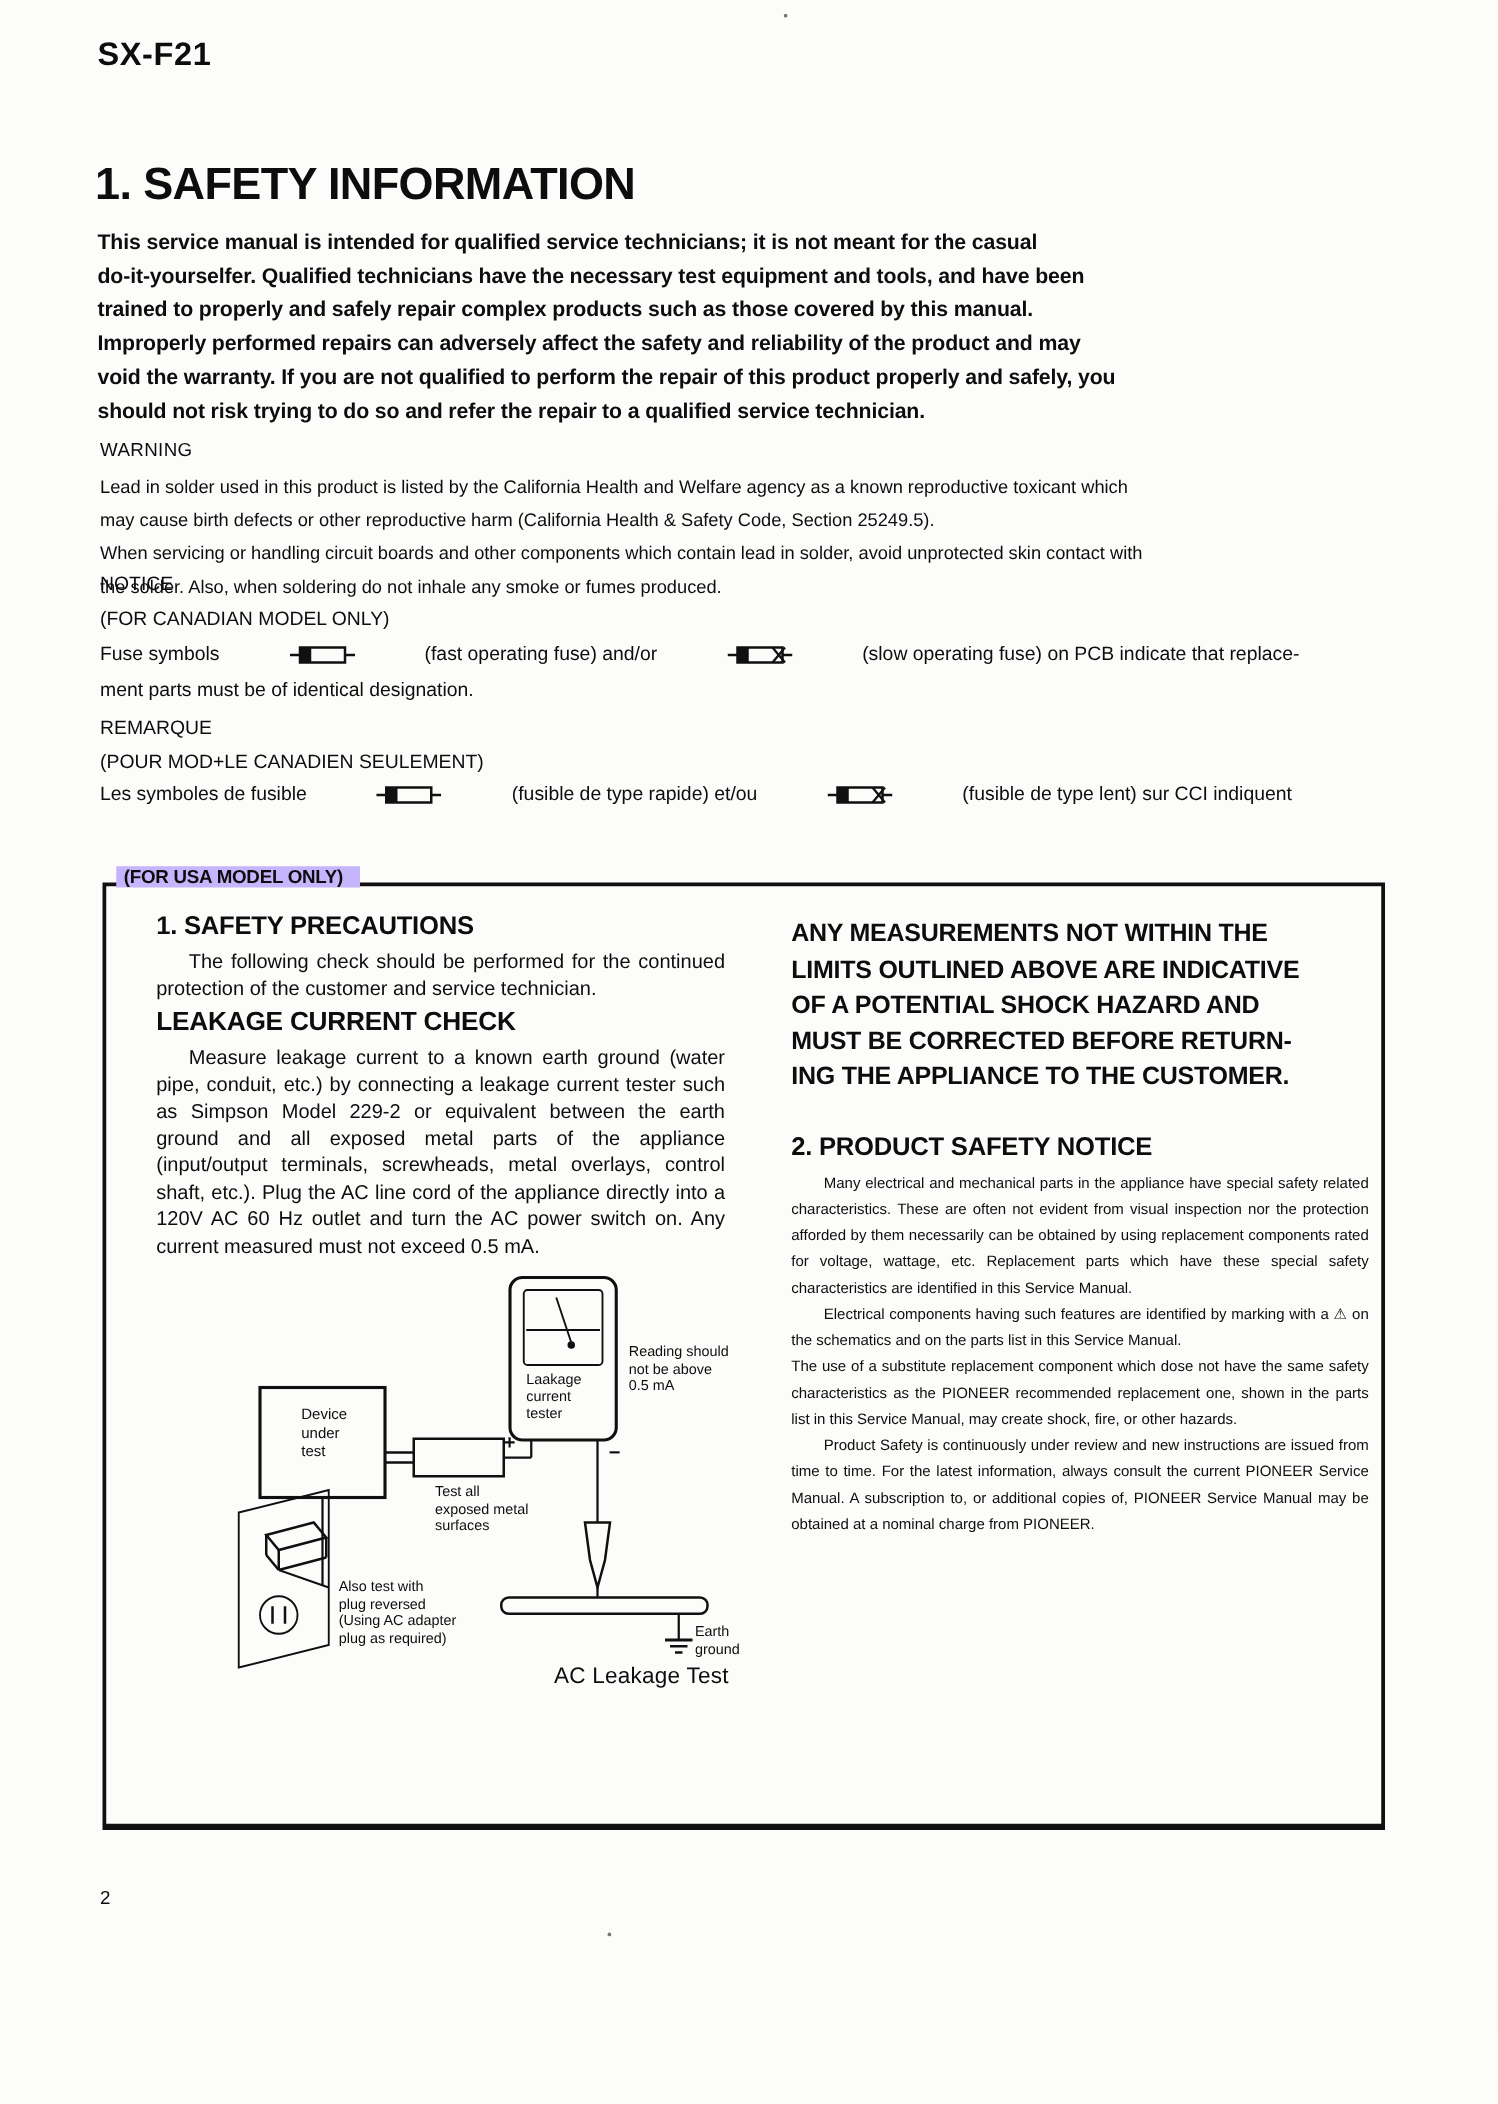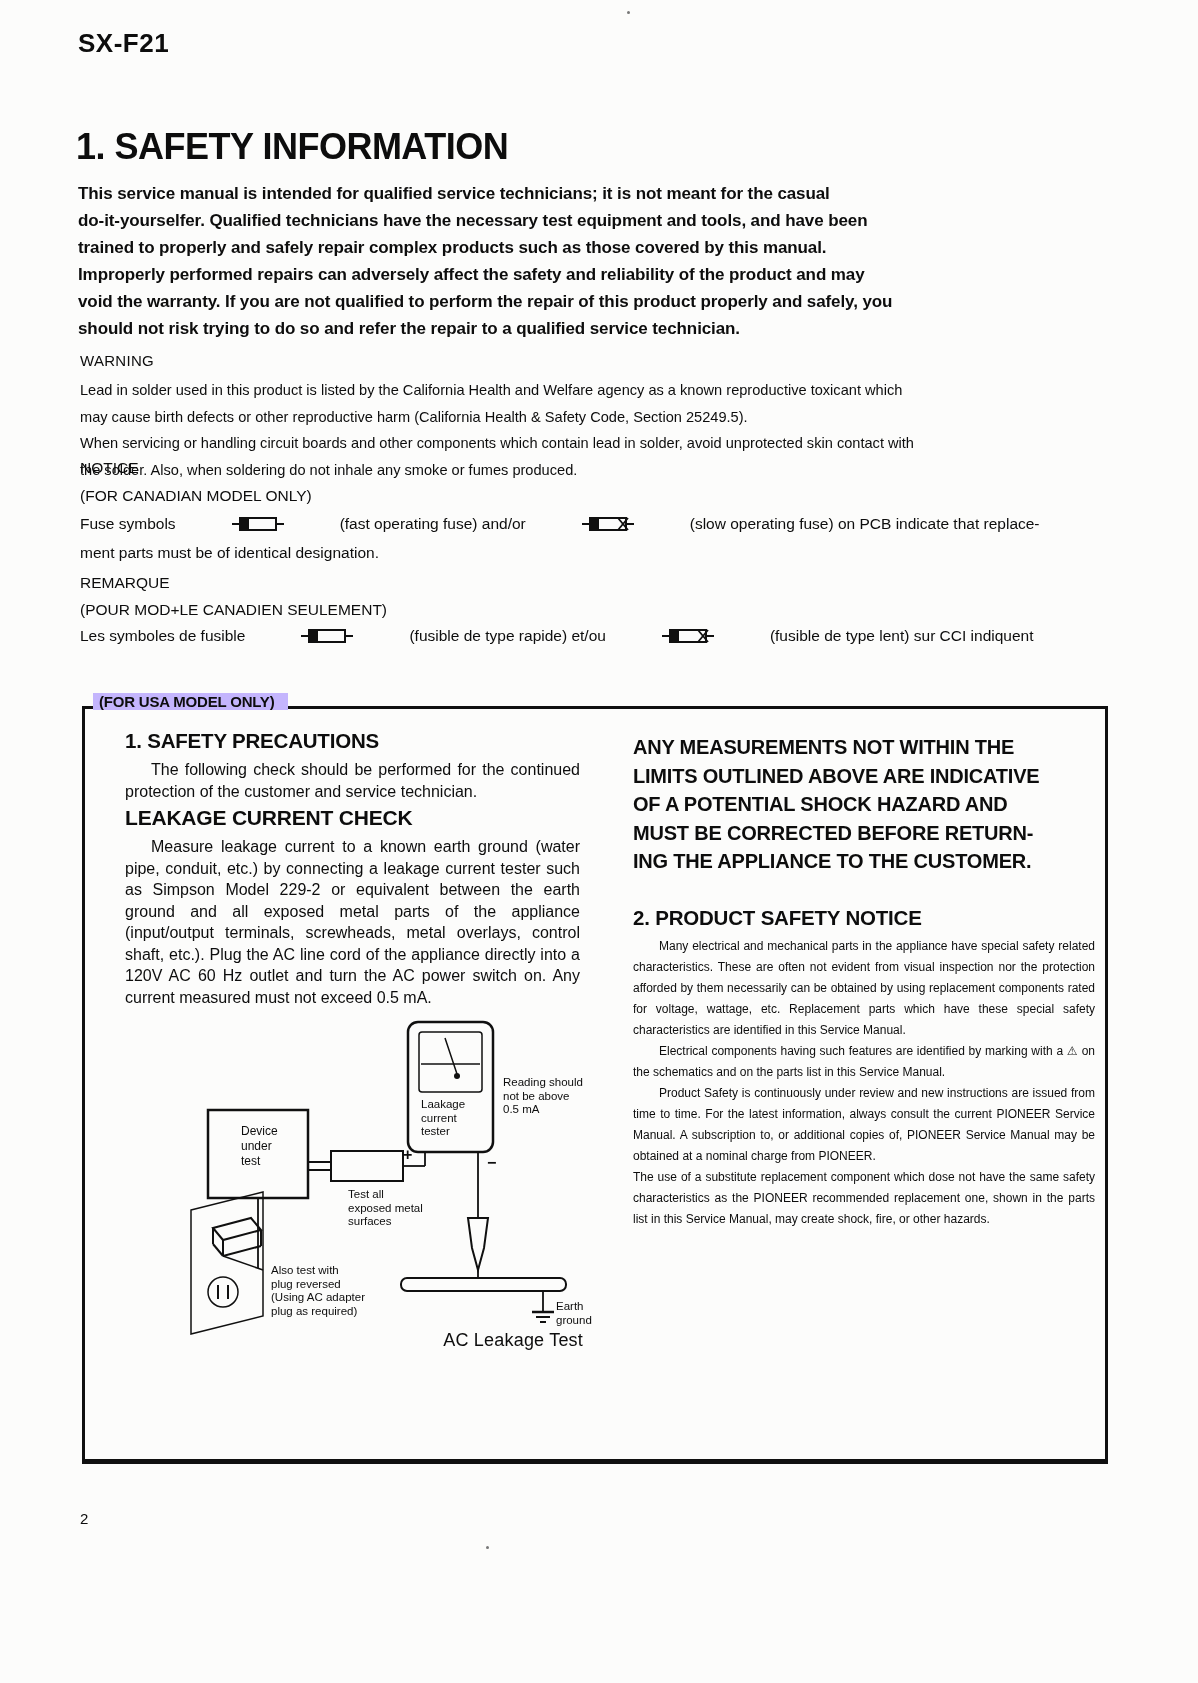--- a/index.html
+++ b/index.html
@@ -204,19 +204,19 @@
 
     <div class="col-right">
       <p class="caps-warning pre">ANY MEASUREMENTS NOT WITHIN THE
 LIMITS OUTLINED ABOVE ARE INDICATIVE
 OF A POTENTIAL SHOCK HAZARD AND
 MUST BE CORRECTED BEFORE RETURN-
 ING THE APPLIANCE TO THE CUSTOMER.</p>
       <div class="sec-h h2-right">2. PRODUCT SAFETY NOTICE</div>
       <p class="right-p indent">Many electrical and mechanical parts in the appliance have special safety related characteristics. These are often not evident  from visual  inspection nor the protection afforded by them necessarily can be obtained by using replacement components rated for voltage, wattage, etc. Replacement parts which have these special safety characteristics are identified in this Service Manual.</p>
       <p class="right-p indent">Electrical components having such features are identified by marking with a  ⚠  on the schematics and on the parts list in this Service Manual.</p>
+      <p class="right-p">The use of a substitute replacement component which dose not have the same safety characteristics as the PIONEER recommended replacement one, shown in the parts list in this Service Manual, may create shock, fire, or other hazards.</p>
       <p class="right-p indent">Product Safety is continuously under review and new instructions are issued  from time to time. For the latest information, always consult the current PIONEER Service Manual. A subscription to, or  additional copies of, PIONEER Service Manual may be obtained at a nominal charge from PIONEER.</p>
-      <p class="right-p">The use of a substitute replacement component which dose not have the same safety characteristics as the PIONEER recommended replacement one, shown in the parts list in this Service Manual, may create shock, fire, or other hazards.</p>
     </div>
   </div>
 
   <div class="abs pagenum">2</div>
 </div>
 
 </body></html>

